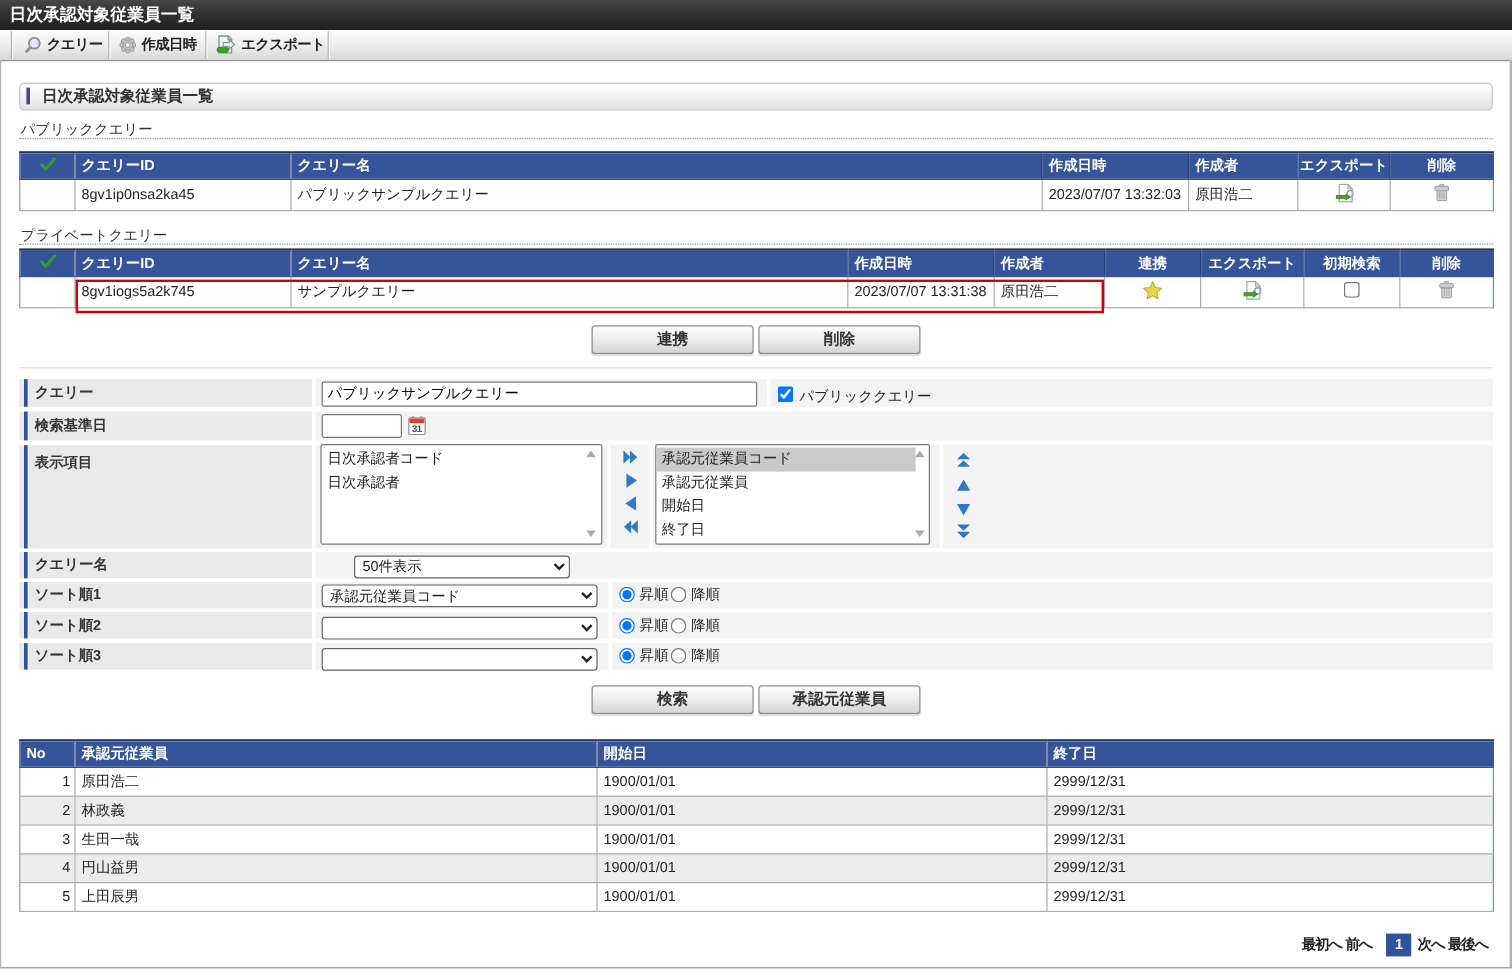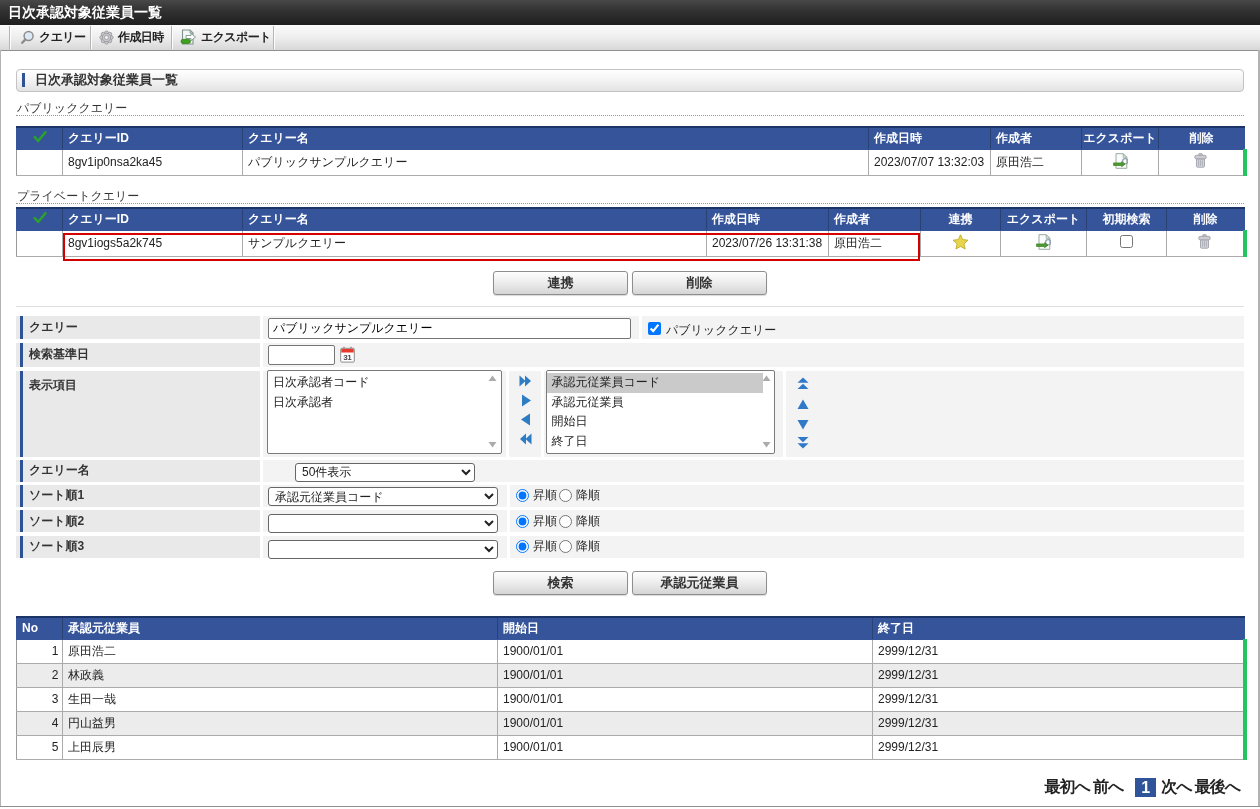--- a/index.html
+++ b/index.html
@@ -68,21 +68,21 @@
   font-family:"Liberation Sans",sans-serif; font-size:12px; padding-left:2px; color:#222; }
 .listbox { position:absolute; border:1px solid #7a7a7a; border-radius:2px; background:#fff;
   font-size:12px; overflow:hidden; }
 .listbox .it { height:19.5px; line-height:19.5px; padding-left:5px; white-space:nowrap; }
 .listbox .sel-it { background:#cacaca; }
 
 .radlab { font-size:12px; color:#222; }
 
 
 #pager { right:20px; top:776px; height:22px; display:flex; align-items:center;
-  font-size:16px; font-weight:bold; color:#222; letter-spacing:-1px; }
+  font-size:12px; font-weight:bold; color:#222; letter-spacing:-1px; }
 #pager .pg1 { display:inline-block; width:21px; height:19px; background:#30549a; color:#fff;
   text-align:center; line-height:19px; margin:0 2px 0 9px; letter-spacing:0; }
 #pager span.w { margin:0 3px; }
 </style>
 </head>
 <body>
 <div id="root">
 
   <div class="abs" id="titlebar">日次承認対象従業員一覧</div>
 
@@ -208,21 +208,21 @@
           <th>作成者</th>
           <th class="c">連携</th>
           <th class="c">エクスポート</th>
           <th class="c">初期検索</th>
           <th class="c">削除</th>
     </tr>
     <tr>
       <td></td>
       <td>8gv1iogs5a2k745</td>
       <td>サンプルクエリー</td>
-      <td>2023/07/26 13:31:38</td>
+      <td>2023/07/07 13:31:38</td>
       <td>原田浩二</td>
       <td class="c"><svg width="17" height="16" viewBox="0 0 17 16">
         <path d="M8.5 0.8 L10.7 5.6 L16 6.2 L12 9.8 L13.1 15 L8.5 12.4 L3.9 15 L5 9.8 L1 6.2 L6.3 5.6 Z" fill="#e7d64d" stroke="#c2ab25" stroke-width="0.9" stroke-linejoin="round"></path>
       </svg></td>
       <td class="c"><svg width="15" height="16" viewBox="0 0 15 16">
         <path d="M3 0.7h7.2l3.6 3.6v11H3z" fill="#fbfdfc" stroke="#9aab9f"></path>
         <path d="M10.2 0.7l3.6 3.6h-3.6z" fill="#e2eae4" stroke="#9aab9f" stroke-width="0.9"></path>
         <circle cx="12.2" cy="8.3" r="2.6" fill="none" stroke="#93a4b8" stroke-width="1.3"></circle>
         <path d="M0.6 9.9h8v-1.2l3.4 2.5-3.4 2.5v-1.2h-8z" fill="#4f9d32" stroke="#3a7d1f" stroke-width="0.7"></path>
       </svg></td>
@@ -441,14 +441,14 @@
       <span class="pg1">1</span>
       <span class="w">次へ</span>
       <span>最後へ</span>
   </div>
 
 </div>
 <style>
 table.grid tr.alt td { background:#ececec; }
 table.res td { height:24px; }
 table.grid tr td:first-child { border-left:1px solid #999; }
-table.grid tr td:last-child { border-right:4px solid #22c55e; }
+table.grid tr td:last-child { border-right:1px solid #22c55e; }
 </style>
 
 </body></html>

